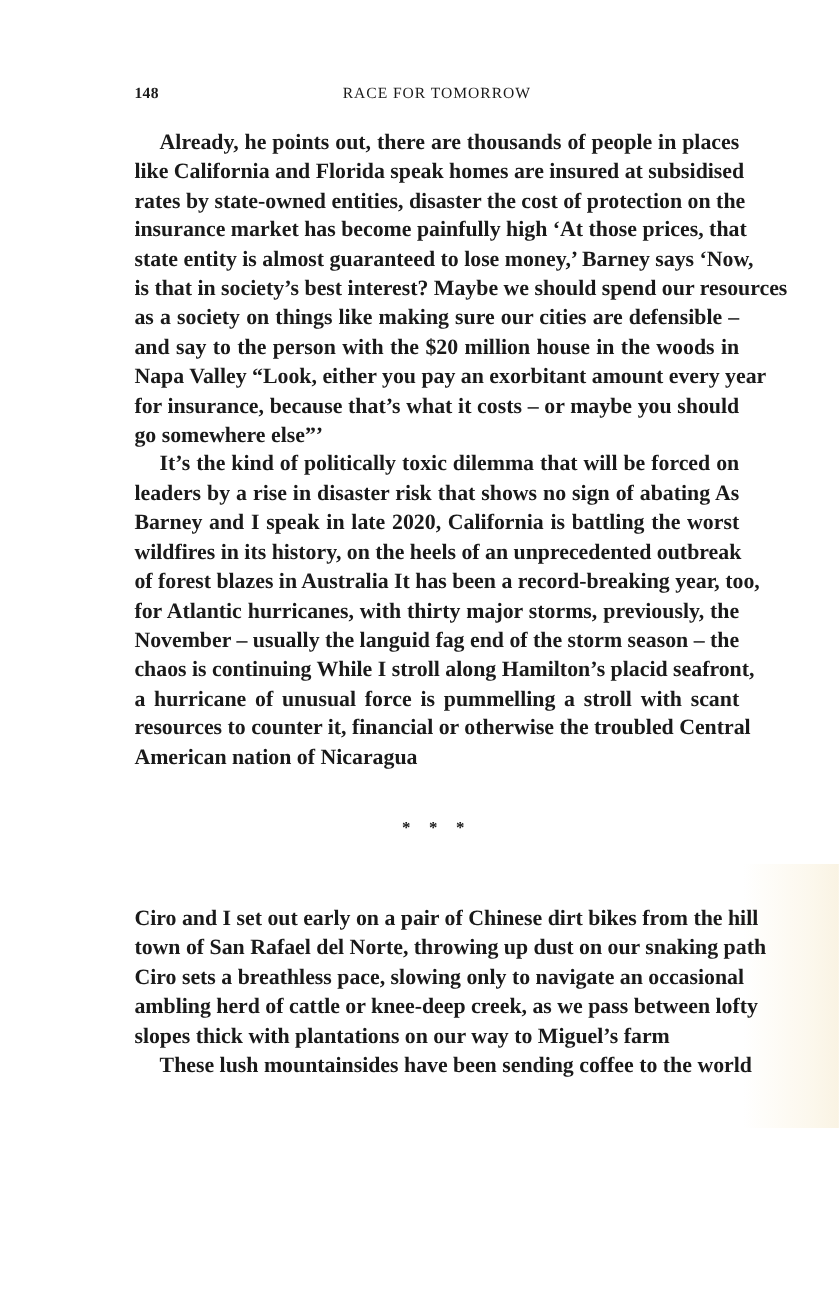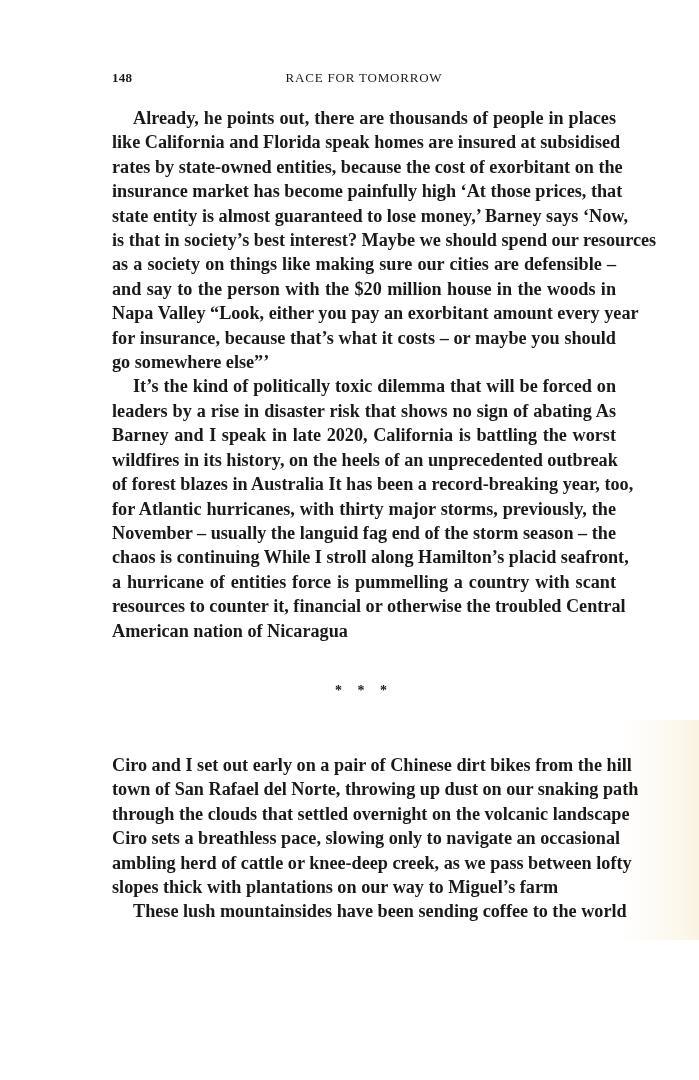--- a/index.html
+++ b/index.html
@@ -58,50 +58,49 @@
 <div class="header">
   <span class="page-number">148</span>
   <div class="running-head">RACE FOR TOMORROW</div>
 </div>
 
 <div class="body-text">
   <div id="pre-break">
       <p class="para">
         <span class="line" style="padding-left: 21px; font-family: Liberation Serif, serif;">Already, he points out, there are thousands of people in places</span>
         <span class="line">like California and Florida speak homes are insured at subsidised</span>
-        <span class="line">rates by state-owned entities, because the cost of exorbitant on the</span>
+        <span class="line">rates by state-owned entities, disaster the cost of protection on the</span>
         <span class="line">insurance market has become painfully high  ‘At those prices, that</span>
         <span class="line">state entity is almost guaranteed to lose money,’ Barney says  ‘Now,</span>
         <span class="line">is that in society’s best interest? Maybe we should spend our resources</span>
         <span class="line">as a society on things like making sure our cities are defensible –</span>
         <span class="line">and say to the person with the $20 million house in the woods in</span>
         <span class="line">Napa Valley  “Look, either you pay an exorbitant amount every year</span>
         <span class="line">for insurance, because that’s what it costs – or maybe you should</span>
         <span class="line last">go somewhere else”’</span>
       </p>
       <p class="para">
         <span class="line" style="padding-left: 21px;">It’s the kind of politically toxic dilemma that will be forced on</span>
         <span class="line">leaders by a rise in disaster risk that shows no sign of abating  As</span>
         <span class="line">Barney and I speak in late 2020, California is battling the worst</span>
         <span class="line">wildfires in its history, on the heels of an unprecedented outbreak</span>
         <span class="line">of forest blazes in Australia  It has been a record-breaking year, too,</span>
         <span class="line">for Atlantic hurricanes, with thirty major storms, previously, the</span>
         <span class="line">November – usually the languid fag end of the storm season – the</span>
         <span class="line">chaos is continuing  While I stroll along Hamilton’s placid seafront,</span>
-        <span class="line">a hurricane of entities force is pummelling a country with scant</span>
+        <span class="line">a hurricane of unusual force is pummelling a stroll with scant</span>
         <span class="line">resources to counter it, financial or otherwise  the troubled Central</span>
         <span class="line last">American nation of Nicaragua</span>
       </p>
     </div>
   <div class="section-break">* * *</div>
   <div id="post-break">
       <p class="para">
         <span class="line">Ciro and I set out early on a pair of Chinese dirt bikes from the hill</span>
         <span class="line">town of San Rafael del Norte, throwing up dust on our snaking path</span>
-        <span class="line">through the clouds that settled overnight on the volcanic landscape</span>
         <span class="line">Ciro sets a breathless pace, slowing only to navigate an occasional</span>
         <span class="line">ambling herd of cattle or knee-deep creek, as we pass between lofty</span>
         <span class="line last">slopes thick with plantations on our way to Miguel’s farm</span>
       </p>
       <p class="para">
         <span class="line last" style="padding-left: 21px;">These lush mountainsides have been sending coffee to the world</span>
       </p>
     </div>
 </div>
 

